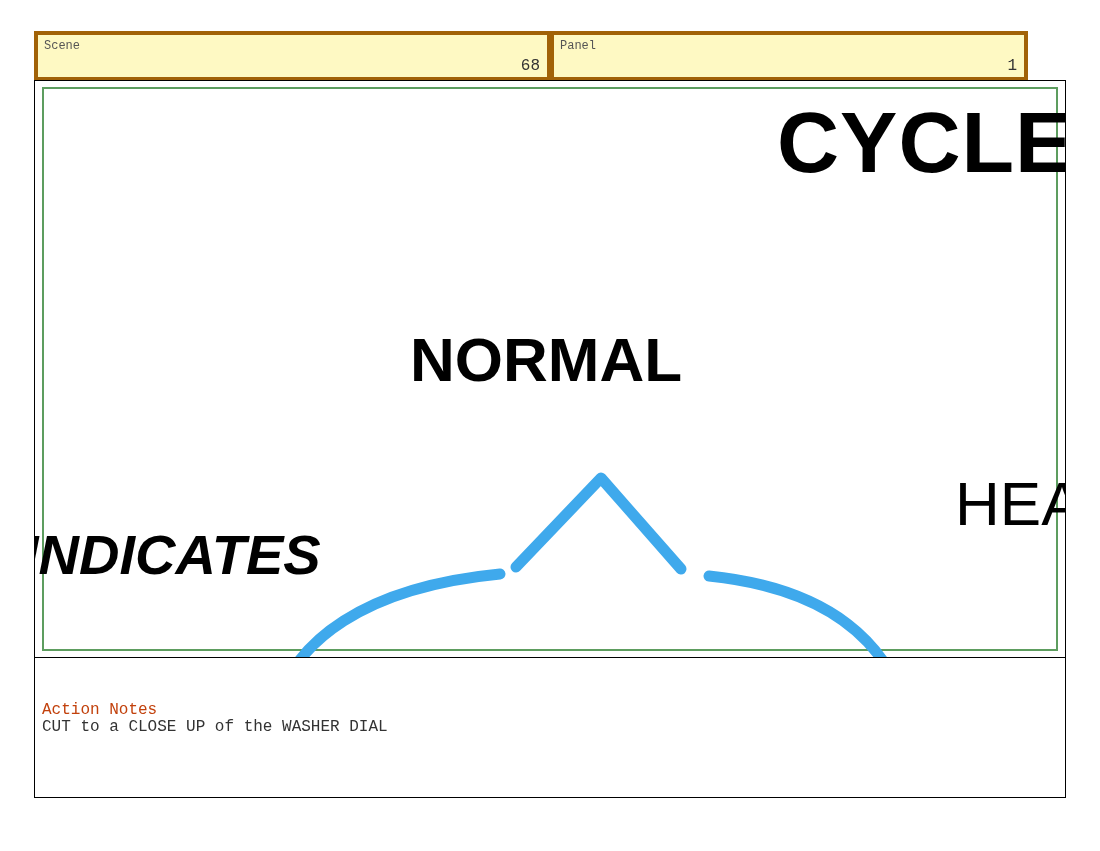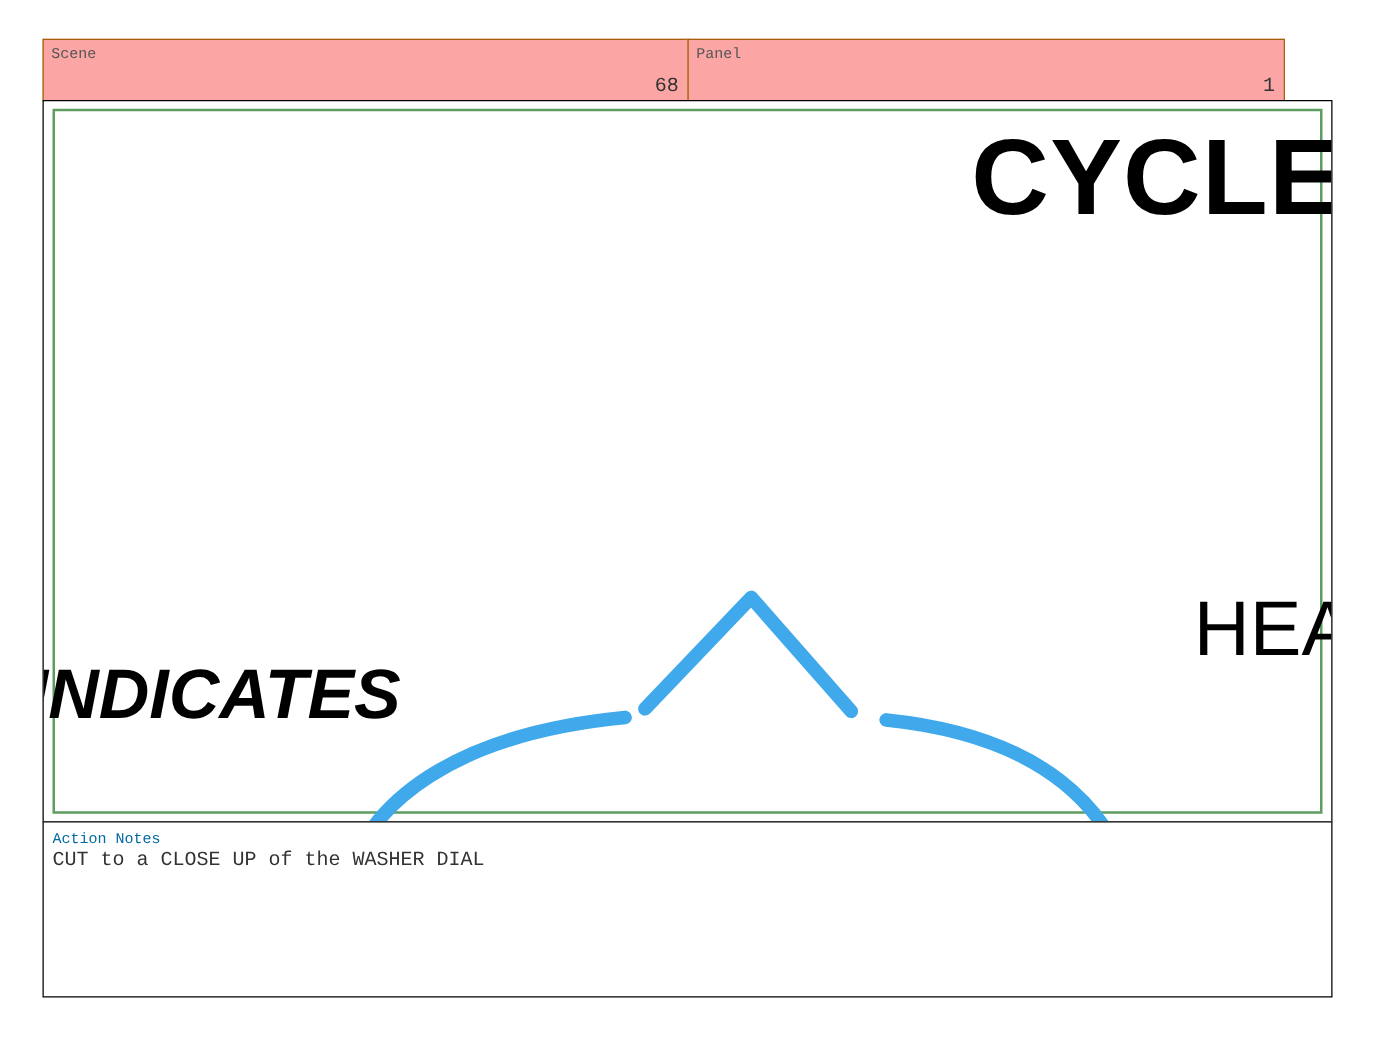--- a/index.html
+++ b/index.html
@@ -29,22 +29,22 @@
     position: absolute;
     left: 0;
     top: 0;
     width: 1032px;
     height: 50px;
     display: flex;
   }
   .meta-cell {
     position: relative;
     box-sizing: border-box;
-    border: 1px solid #a16207;
-    background: #fca5a5;
+    border: 4px solid #a16207;
+    background: #fef9c3;
     height: 50px;
     padding: 4px 6px 3px 6px;
   }
   .meta-cell.scene { width: 517px; }
   .meta-cell.panel { width: 478px; margin-left: -1px; }
 
   .meta-label {
     font-size: 12px;
     line-height: 14px;
     color: #555555;
@@ -146,24 +146,25 @@
     left: 0;
     top: 626px;
     width: 1032px;
     height: 141px;
     box-sizing: border-box;
     border: 1px solid #000000;
     background: #ffffff;
     padding: 5px 7px;
   }
   .notes-label {
-    font-size: 12px;
+    font-size: 16px;
     line-height: 17px;
-    color: #0369a1;
-    white-space: nowrap;
+    color: #c2410c;
+    white-space: nowrap;
+    margin-top: 39px;
   }
   .notes-body {
     font-size: 16px;
     line-height: 17px;
     color: #333333;
     white-space: pre-wrap;
   }
 </style>
 </head>
 <body>
@@ -185,20 +186,21 @@
   </div>
 
   <div class="art-frame">
 
     <div class="art-inner" style="border-color: rgb(93, 157, 95);"></div>
 
     <div class="stage">
 
       <div class="dial-text t-cycle">CYCLE</div>
 
+      <div class="dial-text t-normal">NORMAL</div>
 
       <div class="dial-text t-heavy">HEAVY</div>
 
       <div class="dial-text t-indicates">INDICATES</div>
 
       <svg class="sketch" viewBox="0 0 1032 578" xmlns="http://www.w3.org/2000/svg">
         <g fill="none" stroke-linecap="round" stroke-linejoin="round">
           <path id="stroke-left-arc" d="M 241 628 C 258 560, 330 506, 465 493" stroke="#3fa9ec" stroke-width="11"></path>
           <path id="stroke-right-arc" d="M 674 495 C 800 508, 852 566, 871 628" stroke="#3fa9ec" stroke-width="11"></path>
           <path id="stroke-chevron" d="M 481 486 L 566 397 L 646 488" stroke="#3fa9ec" stroke-width="11"></path>

